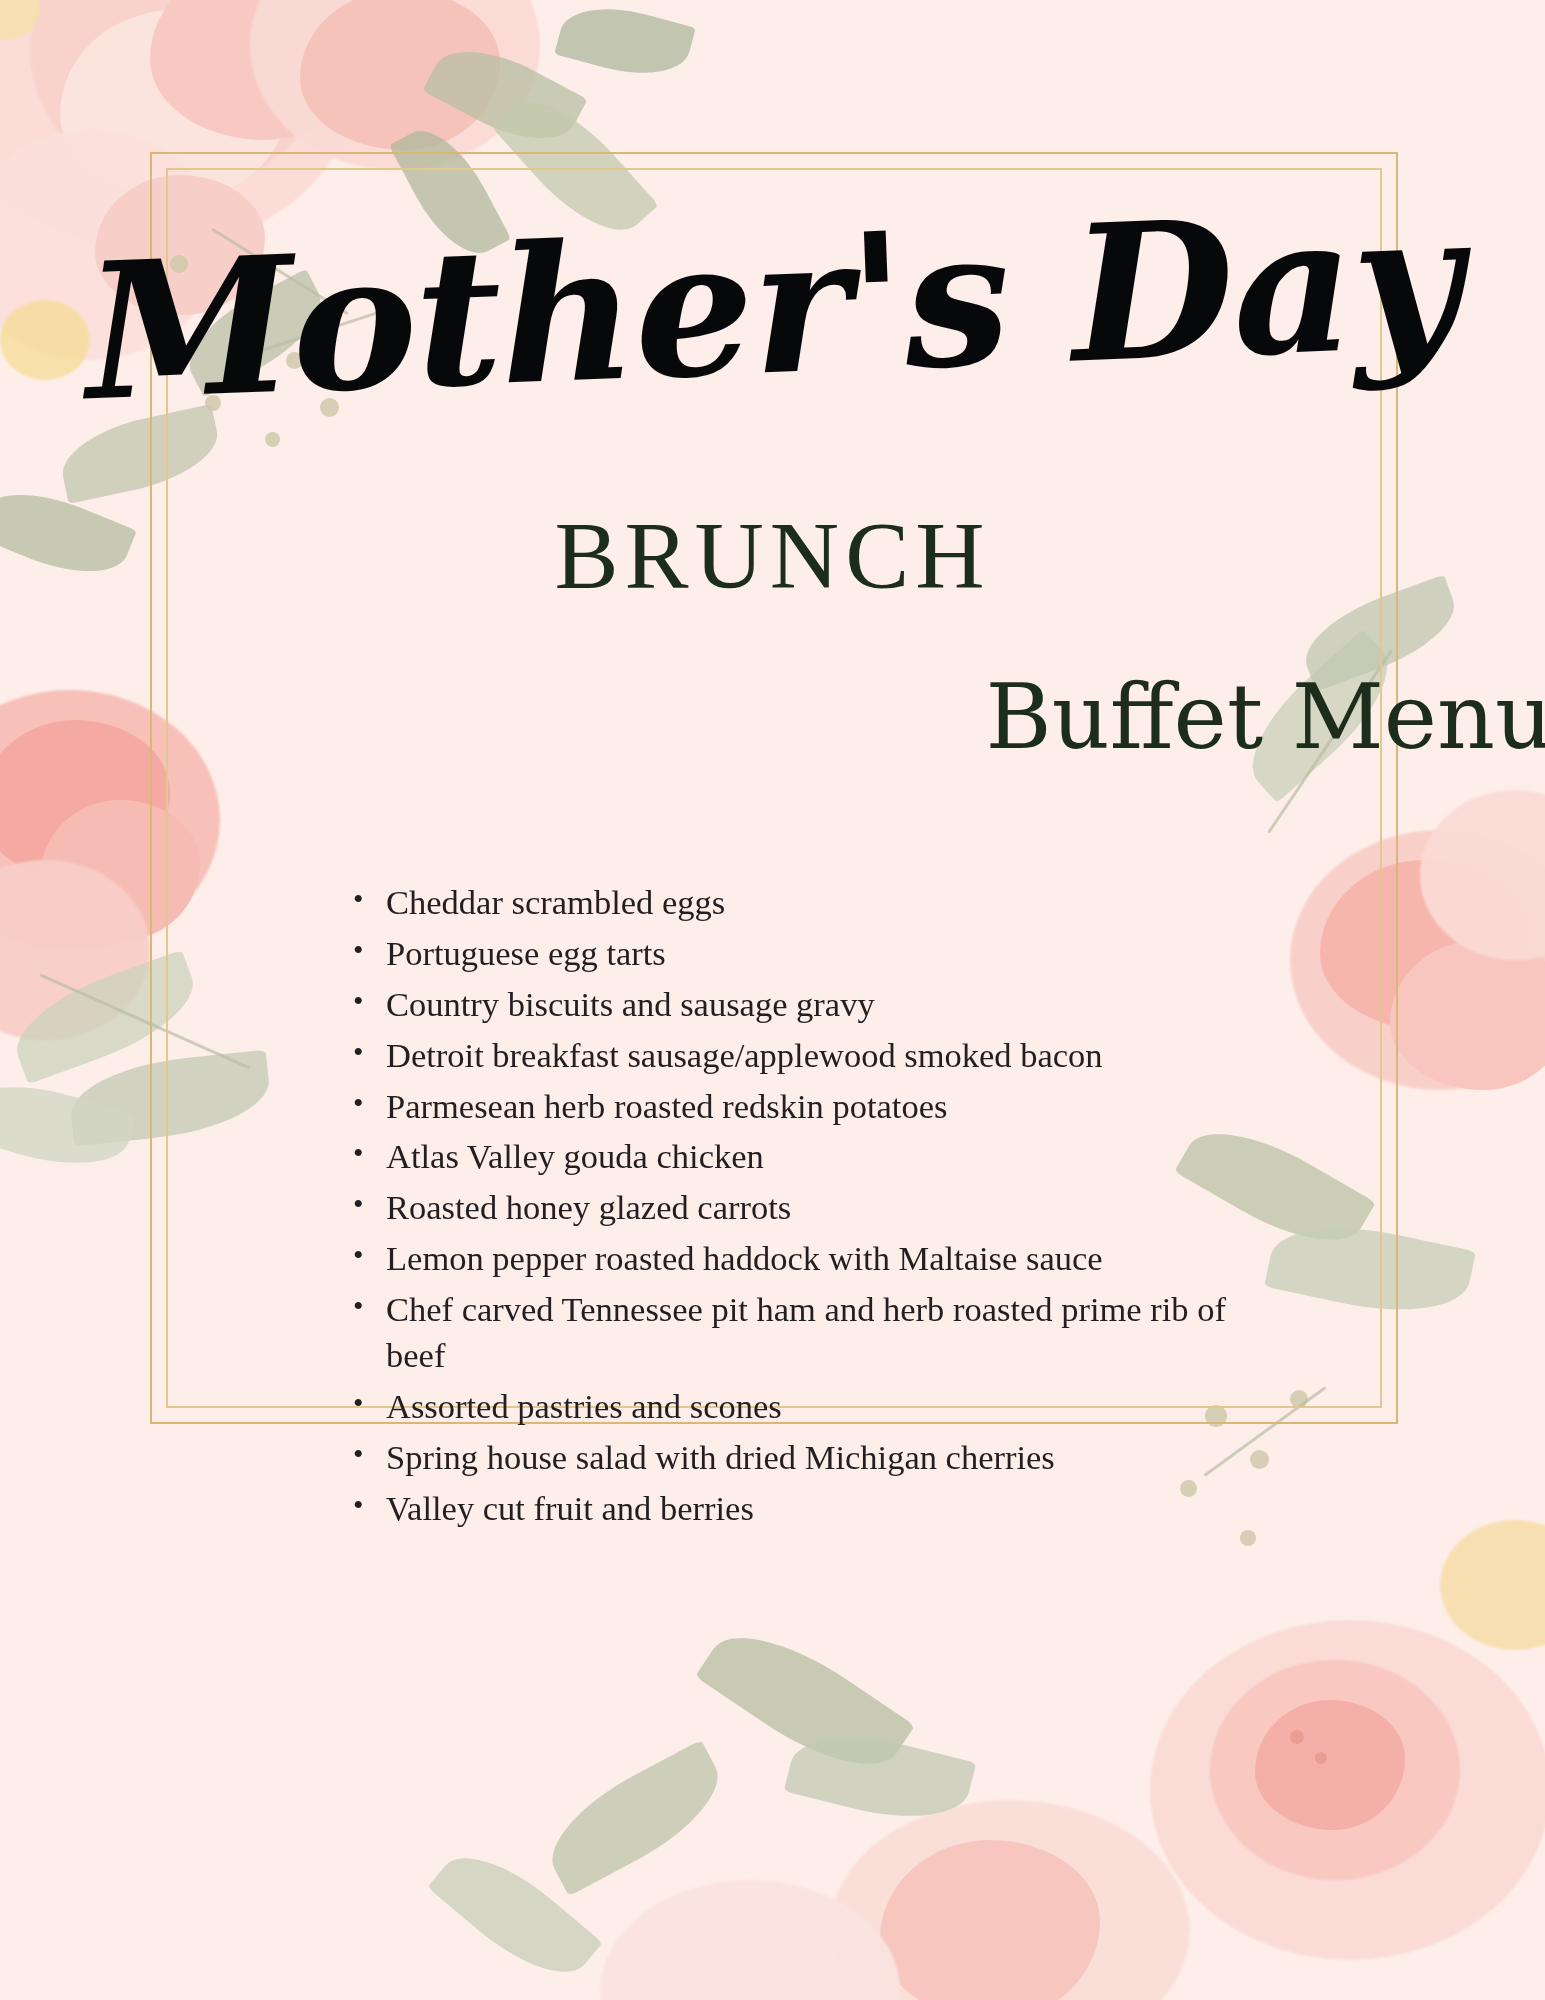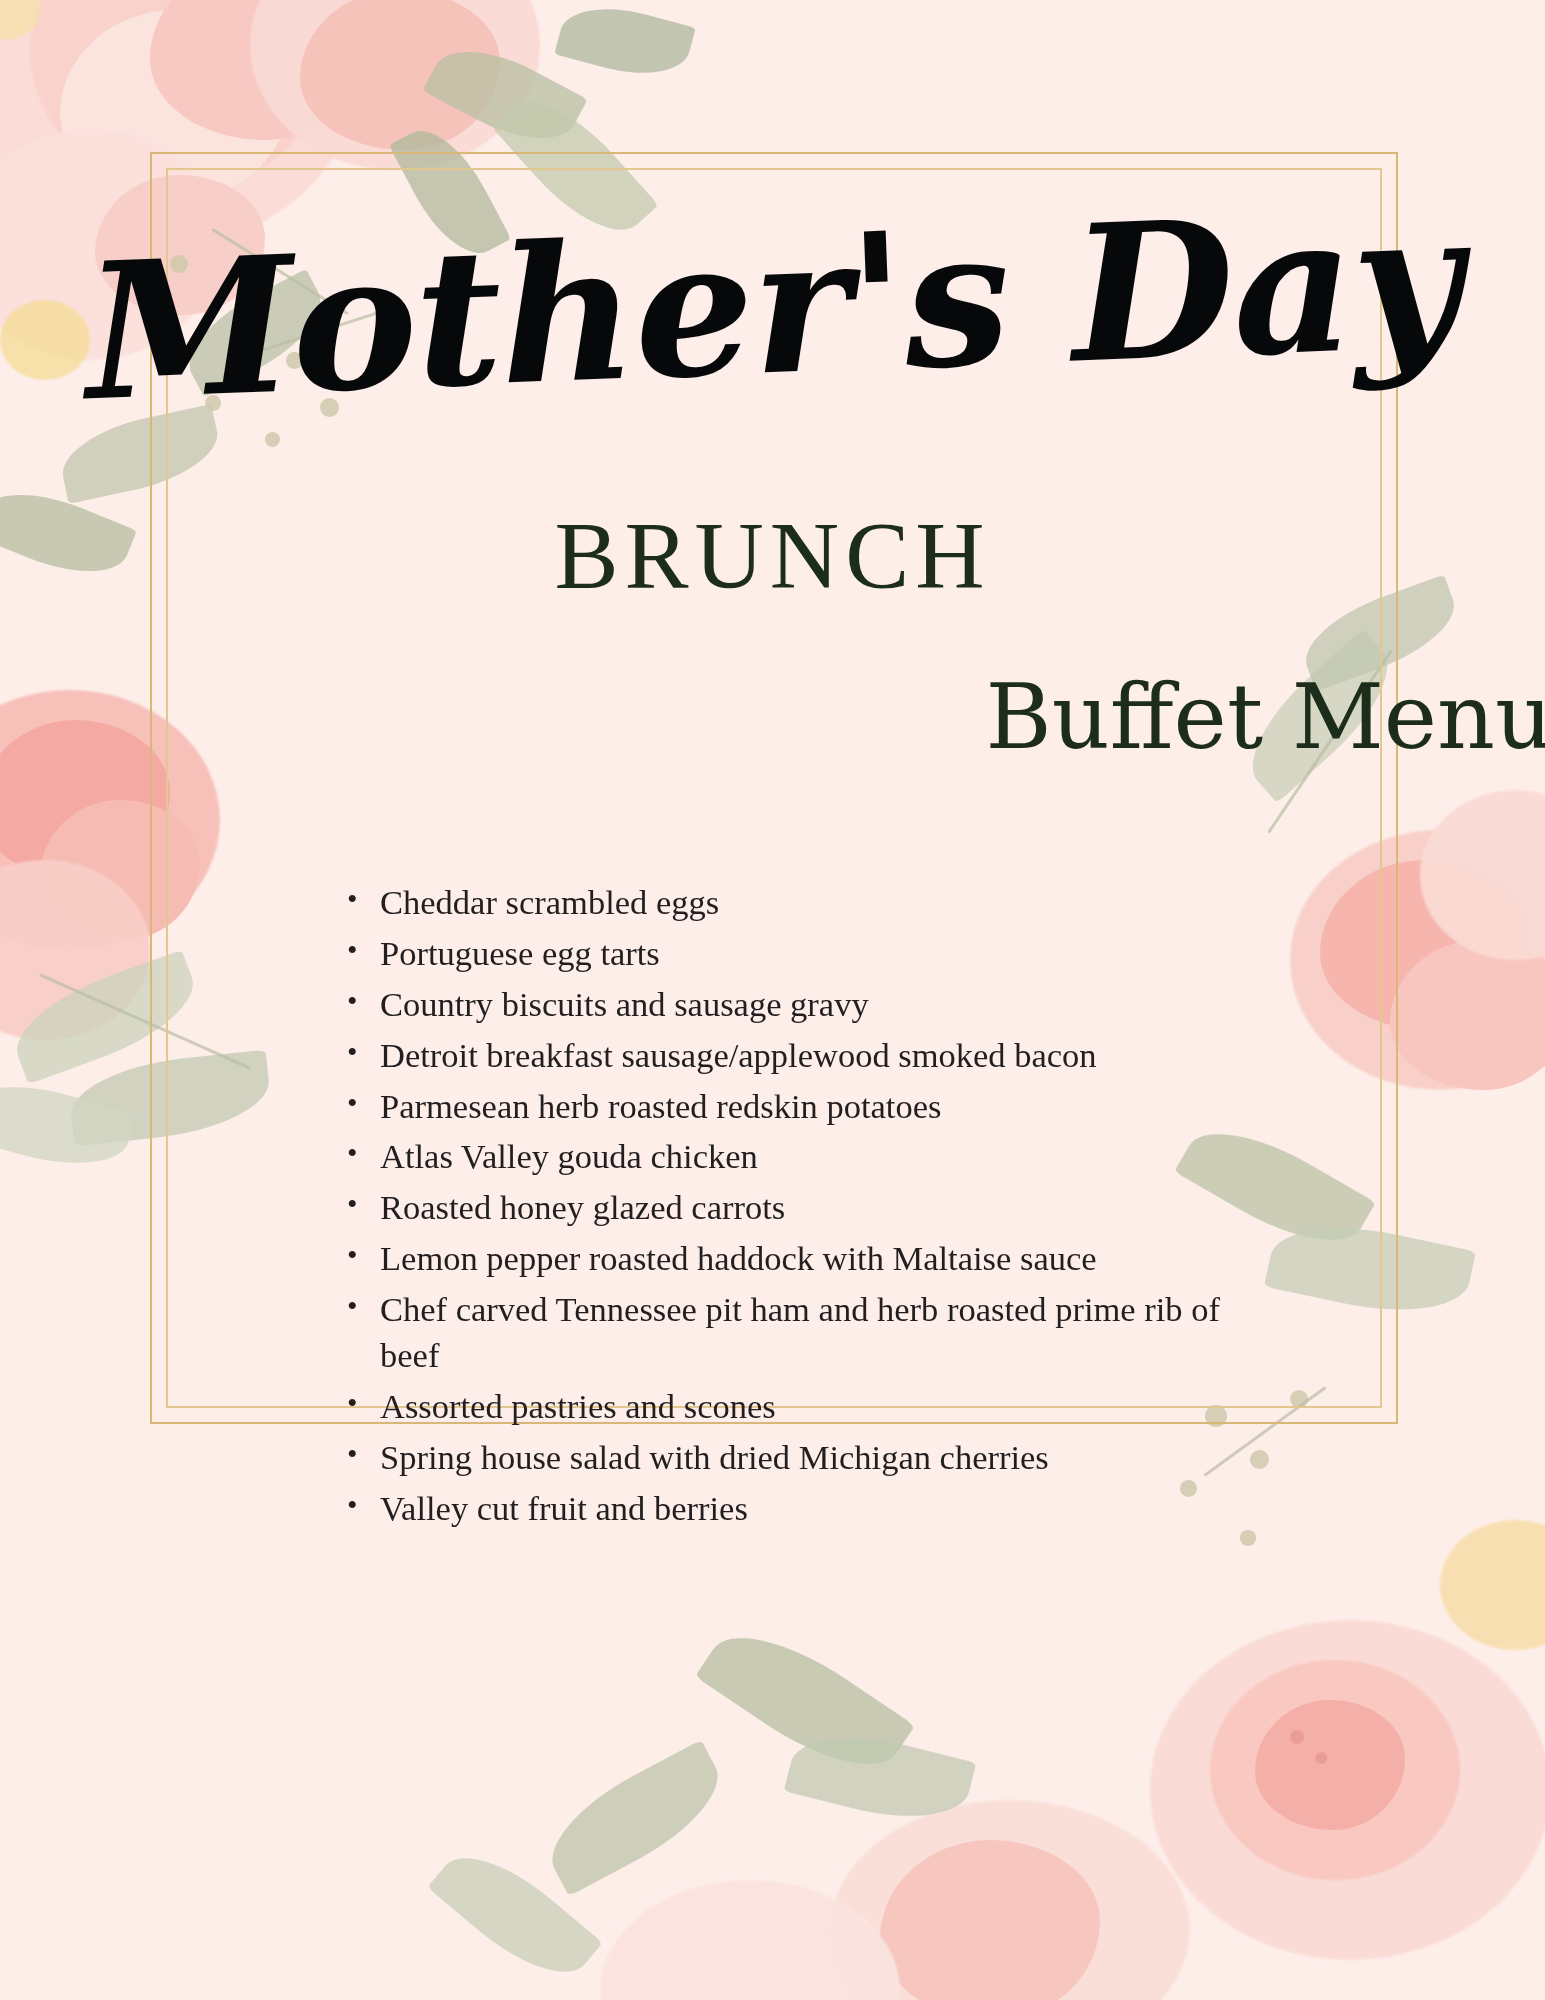--- a/index.html
+++ b/index.html
@@ -136,21 +136,21 @@
     margin: 0;
     padding: 0 0 0 42px;
     list-style: none;
     color: #231f20;
     font-family: "Liberation Serif", serif;
     font-size: 34.5px;
     line-height: 1.33;
   }
   .menu-list li {
     position: relative;
-    margin: 0 0 5px 0;
+    margin: 0 0 5px 6px;
   }
   .menu-list li::before {
     content: "\2022";
     position: absolute;
     left: -33px;
     top: -1px;
     font-size: 30px;
     color: #231f20;
   }
 </style>

